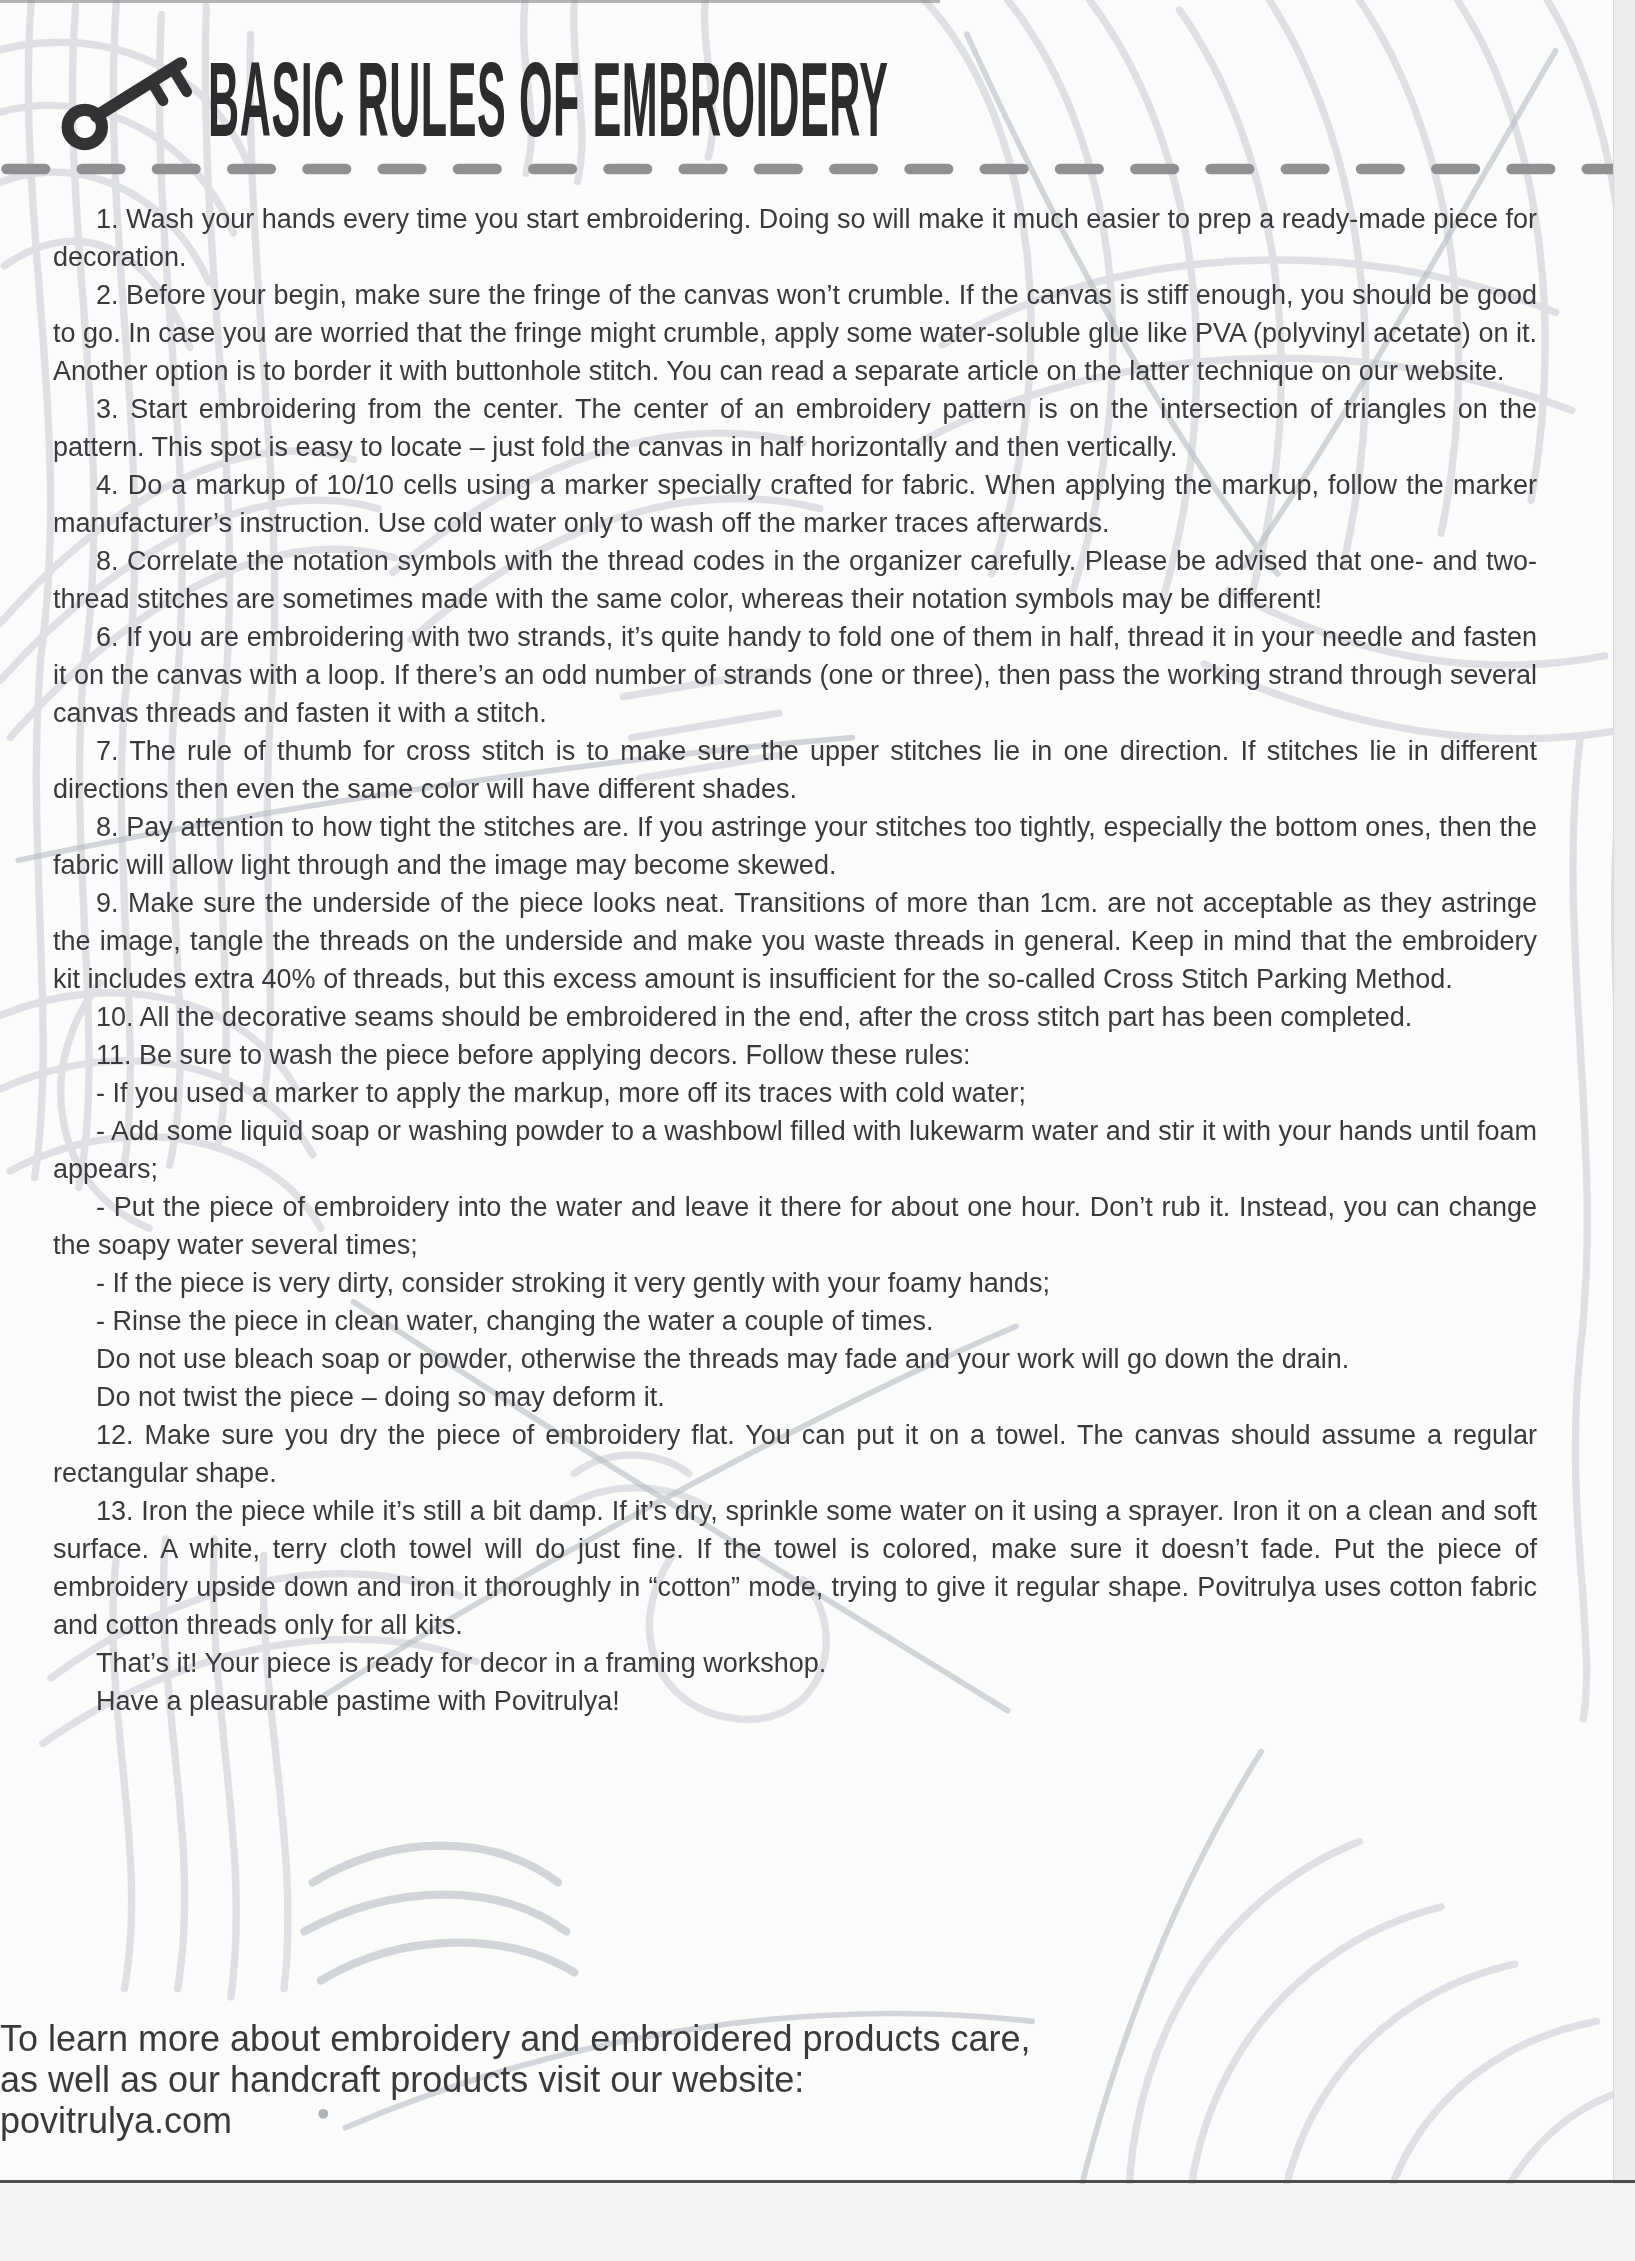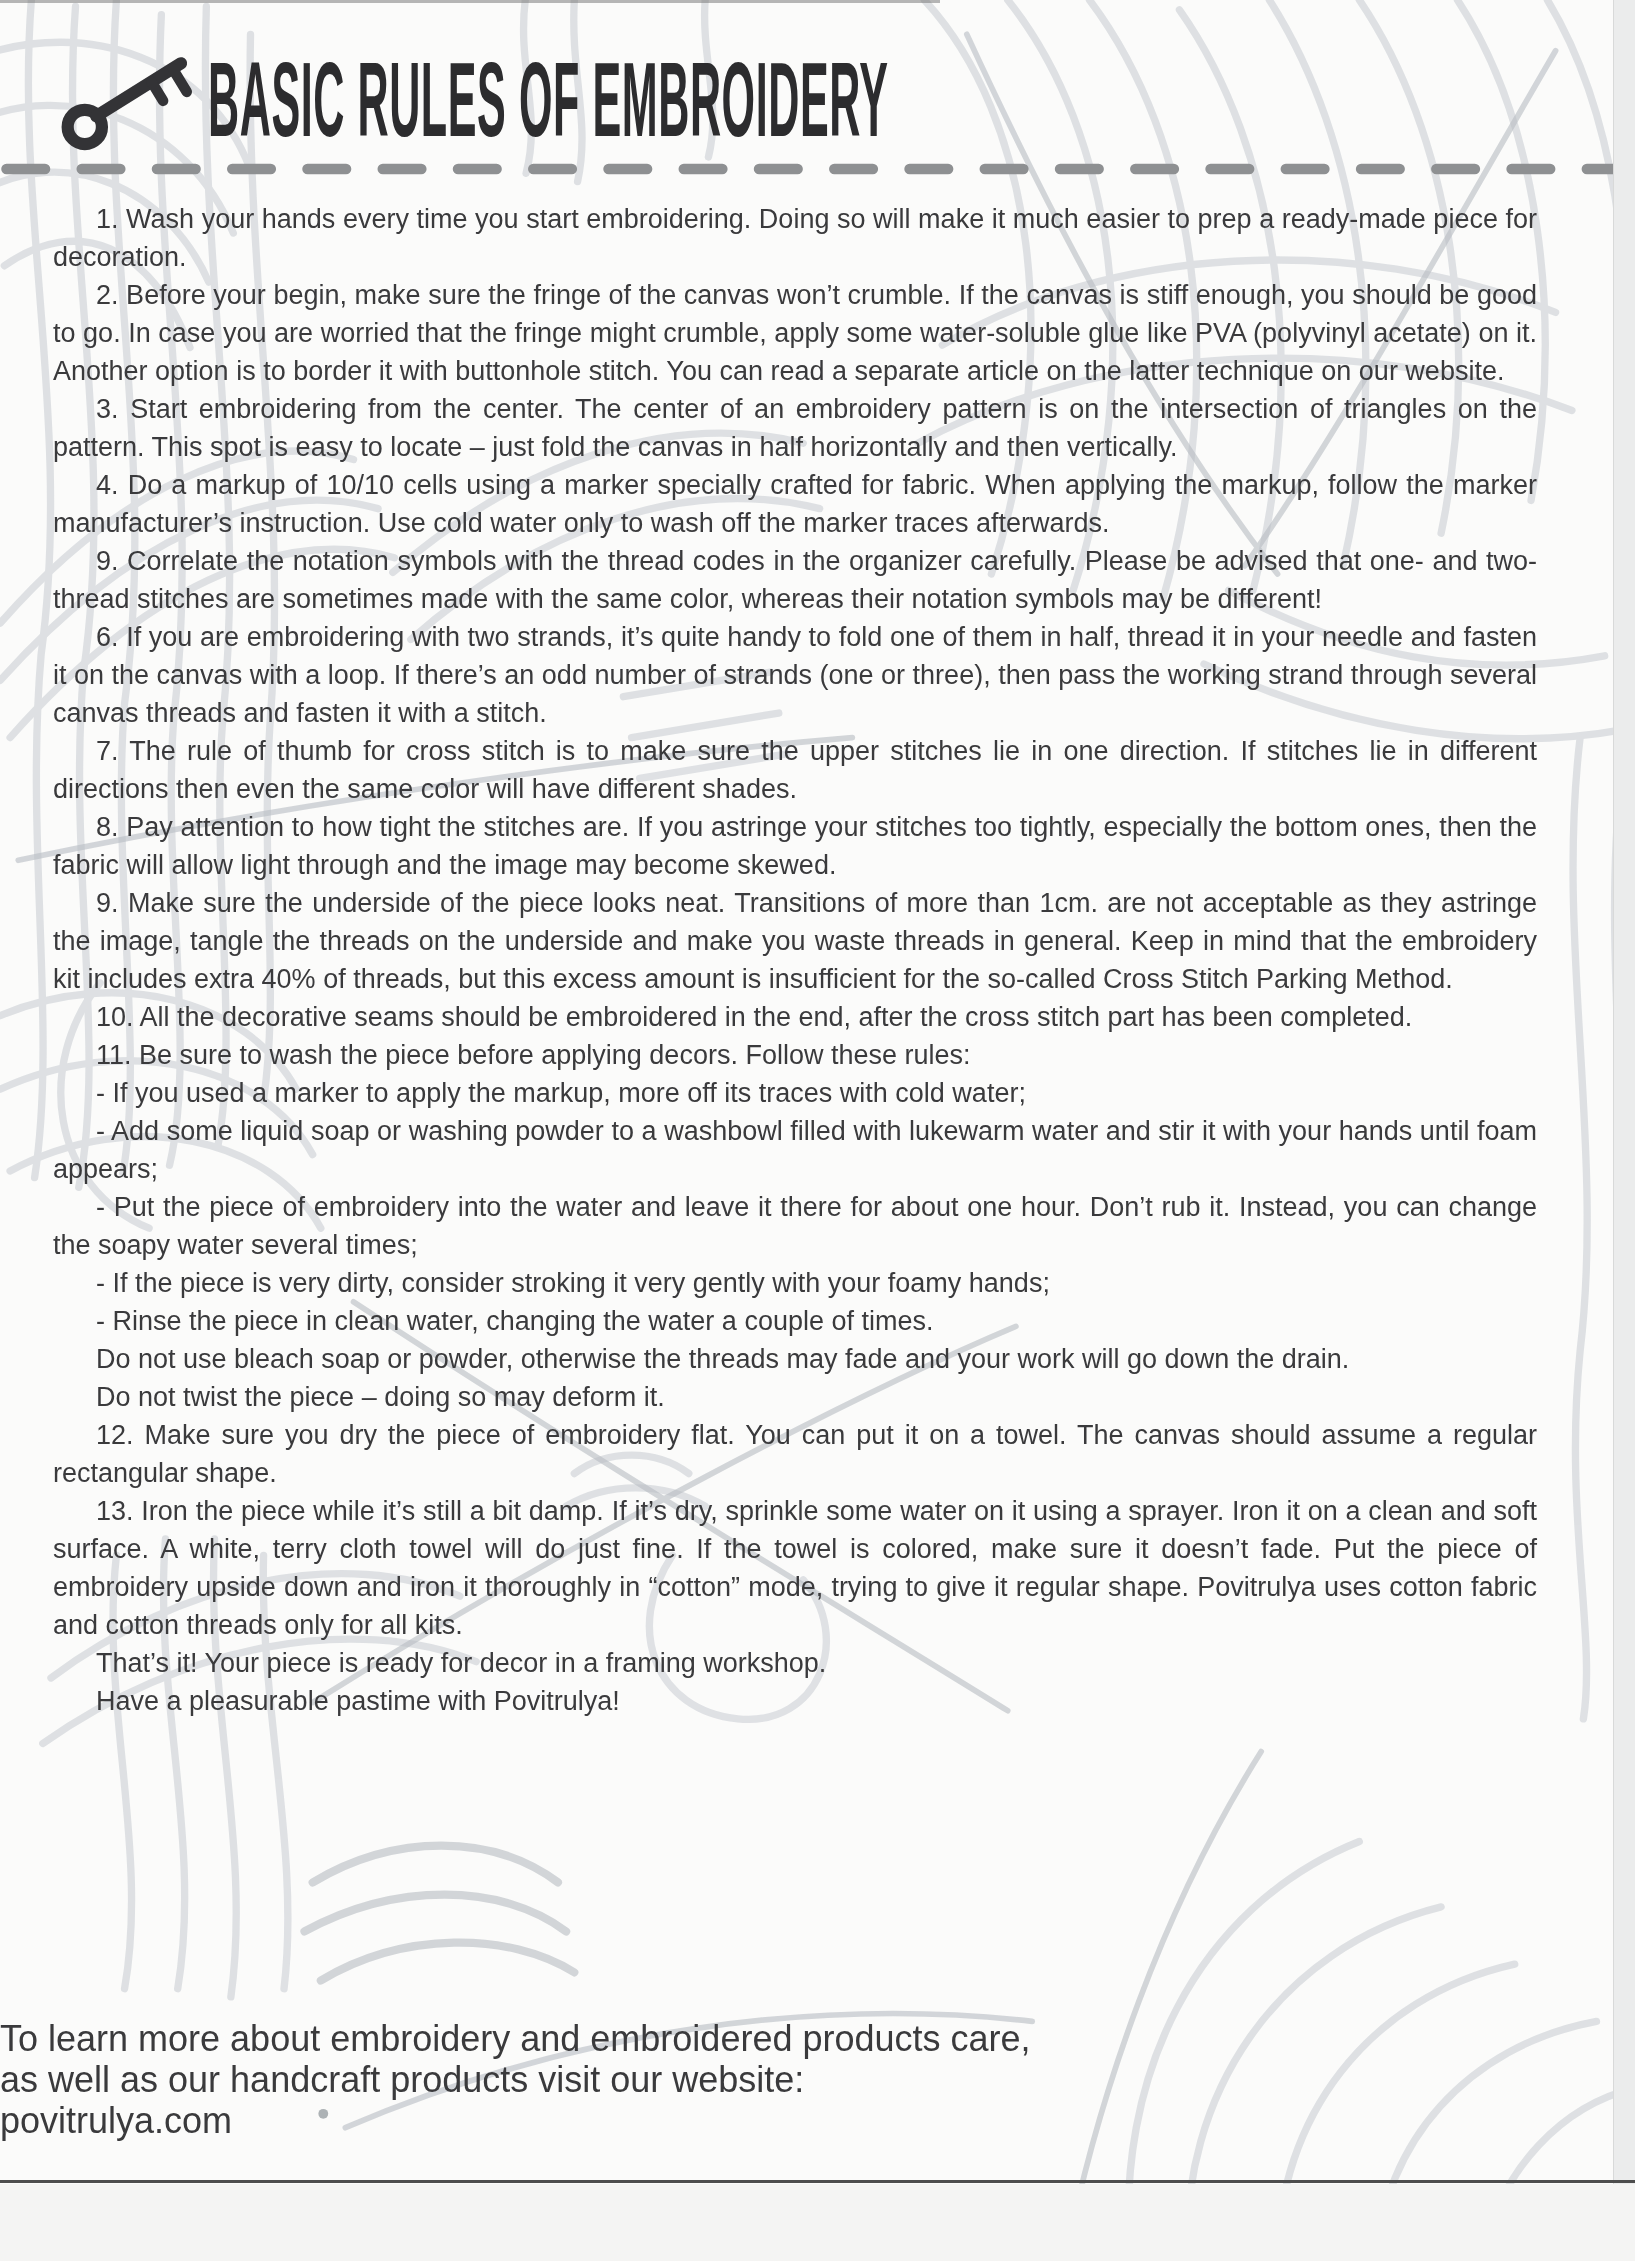--- a/index.html
+++ b/index.html
@@ -173,21 +173,21 @@
 
   <svg class="dashes" viewBox="0 0 2000 22" xmlns="http://www.w3.org/2000/svg">
     <line class="dash-line" x1="8" y1="11" x2="2000" y2="11" stroke-width="13" stroke-linecap="round" stroke-dasharray="47 45"></line>
   </svg>
 
   <div class="rules">
       <p>1. Wash your hands every time you start embroidering. Doing so will make it much easier to prep a ready-made piece for decoration.</p>
       <p>2. Before your begin, make sure the fringe of the canvas won’t crumble. If the canvas is stiff enough, you should be good to go. In case you are worried that the fringe might crumble, apply some water-soluble glue like PVA (polyvinyl acetate) on it. Another option is to border it with buttonhole stitch. You can read a separate article on the latter technique on our website.</p>
       <p>3. Start embroidering from the center. The center of an embroidery pattern is on the intersection of triangles on the pattern. This spot is easy to locate – just fold the canvas in half horizontally and then vertically.</p>
       <p>4. Do a markup of 10/10 cells using a marker specially crafted for fabric. When applying the markup, follow the marker manufacturer’s instruction. Use cold water only to wash off the marker traces afterwards.</p>
-      <p>9. Correlate the notation symbols with the thread codes in the organizer carefully. Please be advised that one- and two-thread stitches are sometimes made with the same color, whereas their notation symbols may be different!</p>
+      <p>8. Correlate the notation symbols with the thread codes in the organizer carefully. Please be advised that one- and two-thread stitches are sometimes made with the same color, whereas their notation symbols may be different!</p>
       <p>6. If you are embroidering with two strands, it’s quite handy to fold one of them in half, thread it in your needle and fasten it on the canvas with a loop. If there’s an odd number of strands (one or three), then pass the working strand through several canvas threads and fasten it with a stitch.</p>
       <p>7. The rule of thumb for cross stitch is to make sure the upper stitches lie in one direction. If stitches lie in different directions then even the same color will have different shades.</p>
       <p>8. Pay attention to how tight the stitches are. If you astringe your stitches too tightly, especially the bottom ones, then the fabric will allow light through and the image may become skewed.</p>
       <p>9. Make sure the underside of the piece looks neat. Transitions of more than 1cm. are not acceptable as they astringe the image, tangle the threads on the underside and make you waste threads in general. Keep in mind that the embroidery kit includes extra 40% of threads, but this excess amount is insufficient for the so-called Cross Stitch Parking Method.</p>
       <p>10. All the decorative seams should be embroidered in the end, after the cross stitch part has been completed.</p>
       <p>11. Be sure to wash the piece before applying decors. Follow these rules:</p>
       <p>- If you used a marker to apply the markup, more off its traces with cold water;</p>
       <p>- Add some liquid soap or washing powder to a washbowl filled with lukewarm water and stir it with your hands until foam appears;</p>
       <p>- Put the piece of embroidery into the water and leave it there for about one hour. Don’t rub it. Instead, you can change the soapy water several times;</p>
       <p>- If the piece is very dirty, consider stroking it very gently with your foamy hands;</p>

